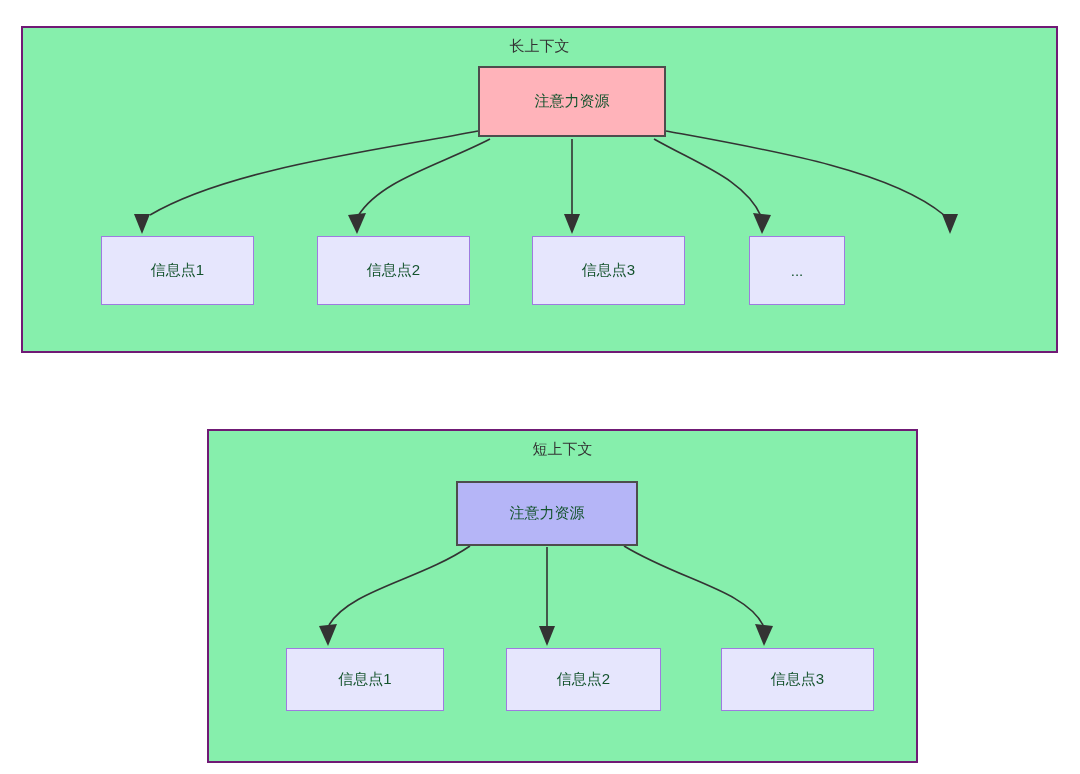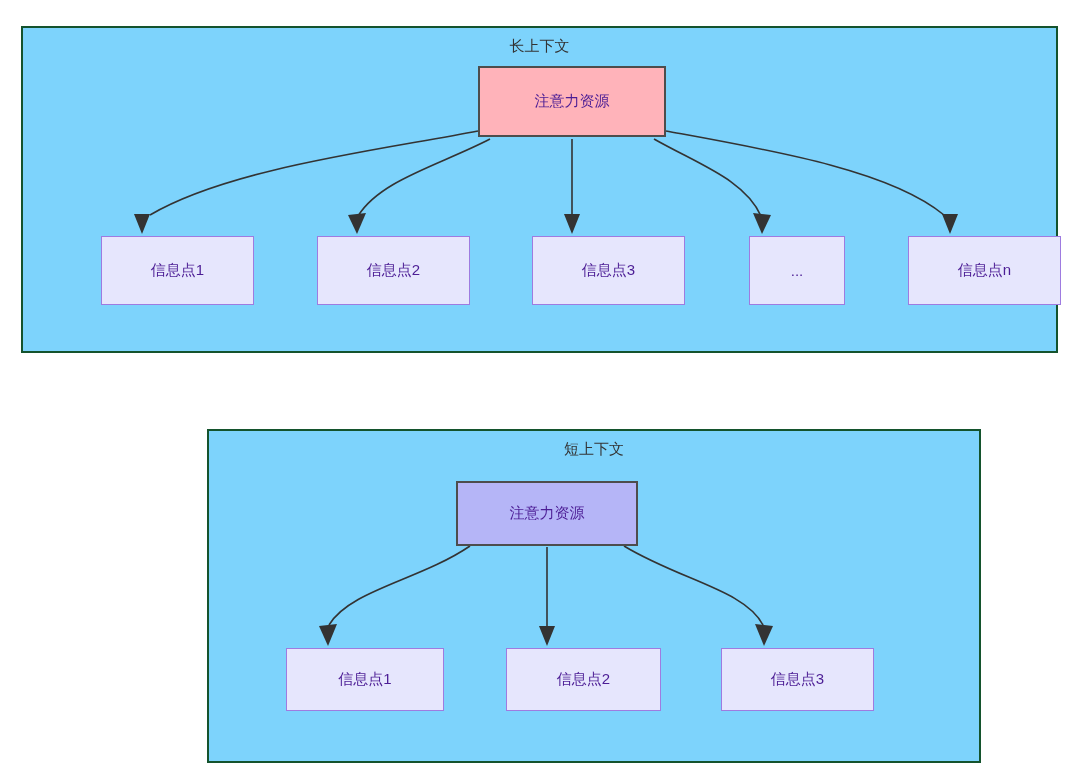--- a/index.html
+++ b/index.html
@@ -16,34 +16,34 @@
   }
   #stage {
     position: absolute;
     left: 0;
     top: 0;
     width: 1080px;
     height: 774px;
   }
   .container-box {
     position: absolute;
-    background: #7dd3fc;
-    border: 2px solid #14532d;
+    background: #86efac;
+    border: 2px solid #701a75;
     box-sizing: border-box;
   }
   #long-context-container {
     left: 21px;
     top: 26px;
     width: 1037px;
     height: 327px;
   }
   #short-context-container {
     left: 207px;
     top: 429px;
-    width: 774px;
+    width: 711px;
     height: 334px;
   }
   .container-title {
     position: absolute;
     left: 0;
     right: 0;
     text-align: center;
     font-size: 15px;
     color: #333333;
     line-height: 20px;
@@ -52,21 +52,21 @@
   #long-context-title { top: 8px; }
   #short-context-title { top: 8px; }
 
   .node {
     position: absolute;
     box-sizing: border-box;
     display: flex;
     align-items: center;
     justify-content: center;
     font-size: 15px;
-    color: #4c1d95;
+    color: #14532d;
     text-align: center;
     white-space: nowrap;
   }
   .node-root-long {
     background: #FFB3BA;
     border: 2px solid #4D4D4D;
   }
   .node-root-short {
     background: #B5B5F7;
     border: 2px solid #4D4D4D;
@@ -162,23 +162,20 @@
   </div>
   <div class="node node-leaf" id="long-leaf-1">
     <span>信息点2</span>
   </div>
   <div class="node node-leaf" id="long-leaf-2">
     <span>信息点3</span>
   </div>
   <div class="node node-leaf" id="long-leaf-3">
     <span>...</span>
   </div>
-  <div class="node node-leaf" id="long-leaf-4">
-    <span>信息点n</span>
-  </div>
 
   <div class="node node-root-short" id="short-root">
     <span>注意力资源</span>
   </div>
 
   <div class="node node-leaf" id="short-leaf-0">
     <span>信息点1</span>
   </div>
   <div class="node node-leaf" id="short-leaf-1">
     <span>信息点2</span>

